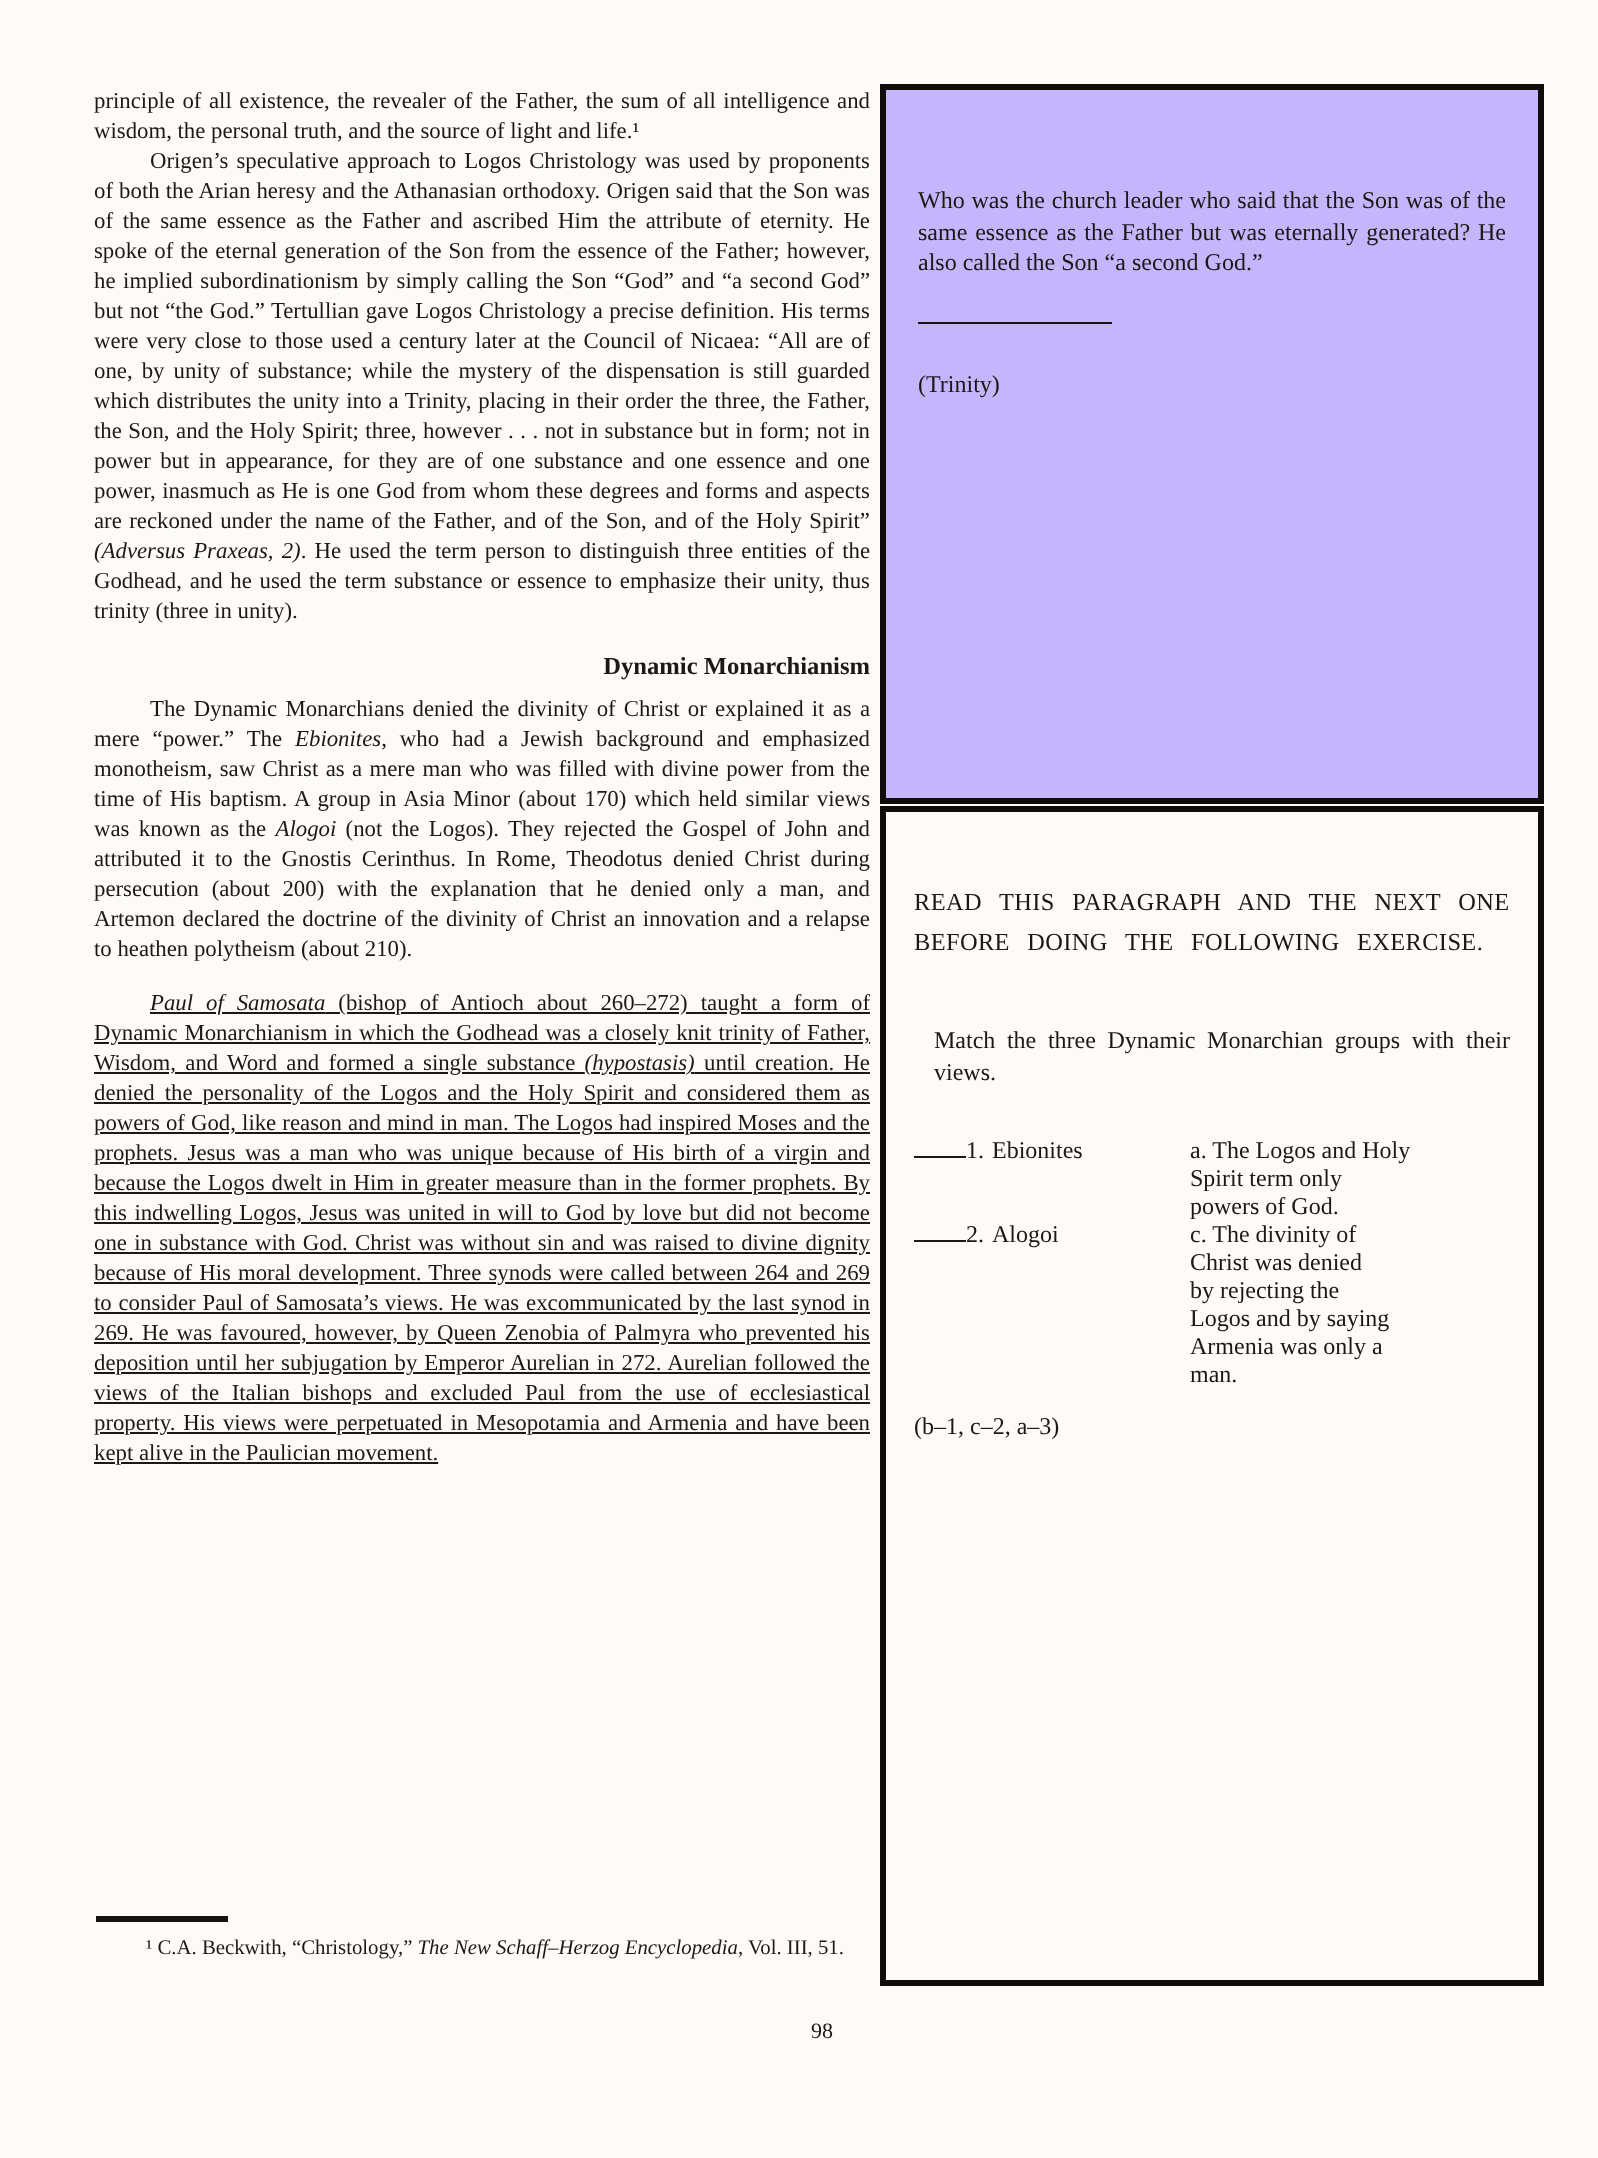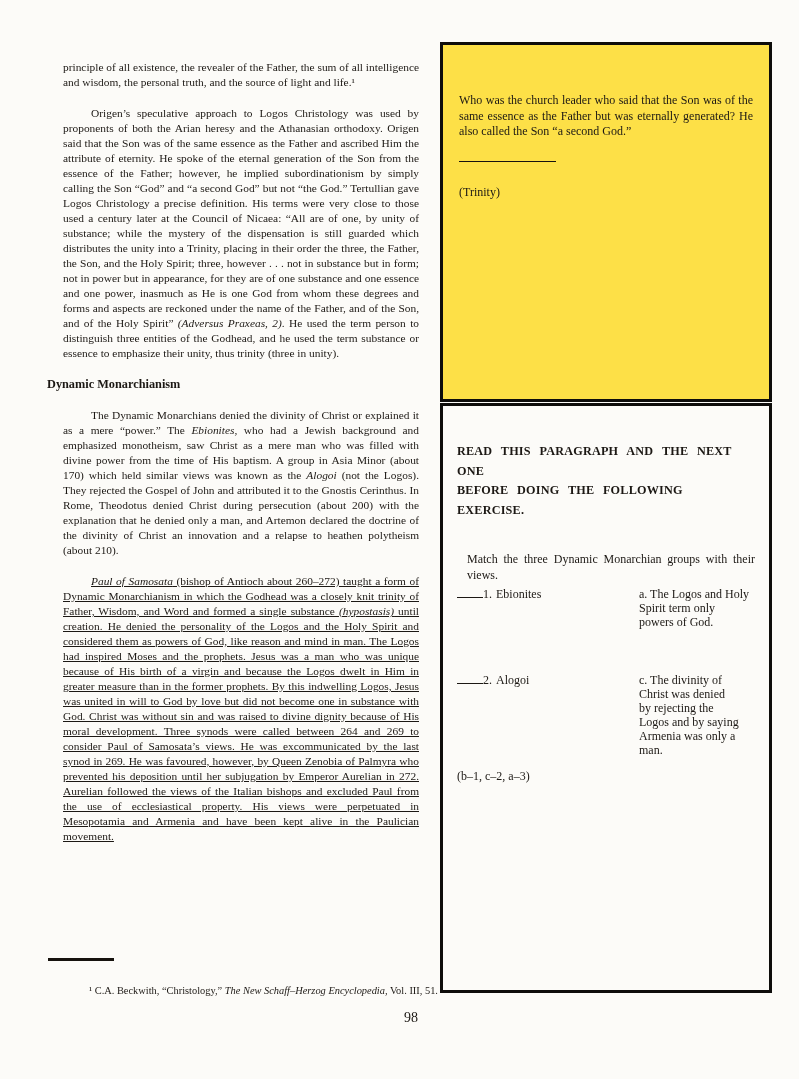--- a/index.html
+++ b/index.html
@@ -6,56 +6,56 @@
   .sheet{
     position:relative;width:799px;height:1079px;margin:0 auto;
     background:#fcfbf8;color:#1c1814;overflow:hidden;
     font-family:"Liberation Serif","DejaVu Serif",serif;
   }
   
   .left-col{
     position:absolute;left:47px;top:44px;width:388px;
     font-size:11.4px;line-height:15px;text-align:justify;
   }
-  .left-col p{margin:16px;text-indent:28px;}
+  .left-col p{margin:0;text-indent:28px;}
   .left-col p.no-indent{text-indent:0;}
   .left-col p.spaced{margin-top:12px;text-decoration:underline;}
   .section-heading{
-    font-size:12.3px;font-weight:bold;margin:12px 0 7px 0;text-align:left;
+    font-size:12.3px;font-weight:bold;margin:12px 0 7px 0;text-align:right;
   }
   .italic{font-style:italic;}
   
   .footnote-rule{position:absolute;left:48px;top:958px;width:66px;height:2.5px;background:#16120e;}
   .footnote{
-    position:absolute;left:47px;top:968px;width:392px;margin:16px;
+    position:absolute;left:47px;top:968px;width:392px;margin:0;
     font-size:10.4px;line-height:13.5px;text-indent:26px;text-align:justify;
   }
-  .page-number{position:absolute;left:391px;top:1010px;width:40px;text-align:center;font-size:14px;}
+  .page-number{position:absolute;left:391px;top:1010px;width:40px;text-align:center;font-size:11px;}
   
   .qbox{
     position:absolute;left:440px;top:42px;width:332px;height:360px;
-    box-sizing:border-box;border:3px solid #0e0d0b;background:#fde047;
+    box-sizing:border-box;border:3px solid #0e0d0b;background:#c4b5fd;
     padding:48px 16px 0 16px;font-size:12px;line-height:15.5px;
   }
   .qbox .question{margin:0;text-align:justify;}
   .answer-rule{margin-top:21px;width:97px;height:0;border-bottom:1.6px solid #16120e;}
   .qbox .answer{margin:23px 0 0 0;}
   .ebox{
     position:absolute;left:440px;top:403px;width:332px;height:590px;
     box-sizing:border-box;border:3px solid #0e0d0b;background:#fcfbf8;
     padding:36px 14px 0 14px;font-size:12px;line-height:16px;
   }
   .ebox .instruction{
-    margin:0;font-weight:bold;font-size:12.2px;line-height:19.5px;
+    margin:0;font-weight:normal;font-size:12.2px;line-height:19.5px;
     white-space:pre-line;word-spacing:5.5px;letter-spacing:0.2px;
   }
   .ebox .prompt{margin:31px 0 0 10px;text-align:justify;}
   .match-table{
     display:grid;grid-template-columns:138px 163px;
-    margin-top:4px;line-height:14px;gap:44px;
+    margin-top:24px;line-height:14px;
   }
   .match-left{padding-top:0;}
   .match-left .blank{
     display:inline-block;width:26px;border-bottom:1.2px solid #1c1814;
   }
   .match-left .label{
     display:inline-block;vertical-align:top;white-space:pre-line;margin-left:4px;
   }
   .match-right{white-space:pre-line;}
   .answer-key{margin:11px 0 0 0;}

